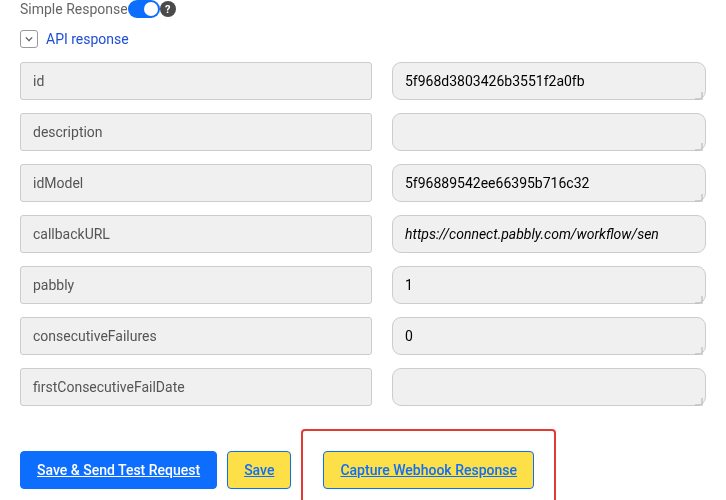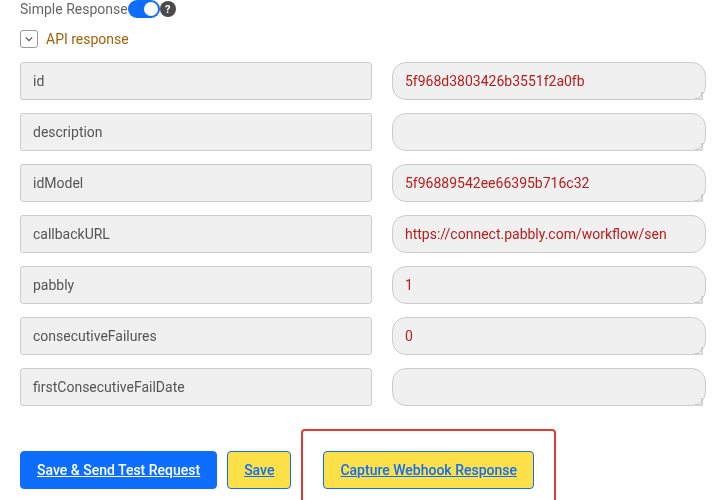--- a/index.html
+++ b/index.html
@@ -55,21 +55,21 @@
       display: flex;
       align-items: center;
       justify-content: center;
       font-weight: bold;
     }
     .api-response-header {
       display: flex;
       align-items: center;
       gap: 8px;
       margin-bottom: 14px;
-      color: #a16207;
+      color: #1d4ed8;
     }
     .chevron-box {
       width: 18px;
       height: 18px;
       border: 1px solid #999;
       border-radius: 3px;
       display: flex;
       align-items: center;
       justify-content: center;
       cursor: pointer;
@@ -94,31 +94,32 @@
     }
     .field-value-wrap {
       flex: 1;
       position: relative;
     }
     .field-value {
       width: 100%;
       height: 38px;
       background: #f0f0f0;
       border: 1px solid #ccc;
-      border-radius: 14px;
+      border-radius: 9px;
       padding: 8px 12px;
-      color: #b91c1c;
+      color: #000000;
       font-family: inherit;
       font-size: 14px;
       resize: none;
       line-height: 20px;
       overflow: hidden;
     }
     .field-value.with-scroll {
       overflow-y: scroll;
+      font-style: italic;
     }
     
     .resize-handle {
       position: absolute;
       right: 2px;
       bottom: 2px;
       width: 10px;
       height: 10px;
       pointer-events: none;
     }

